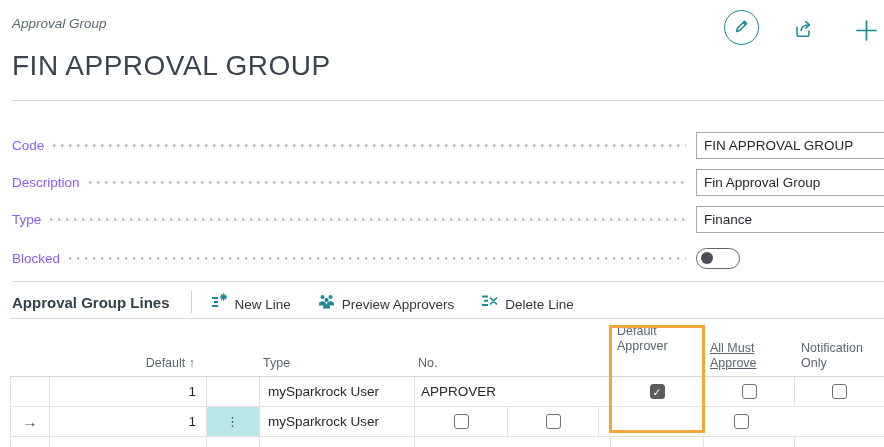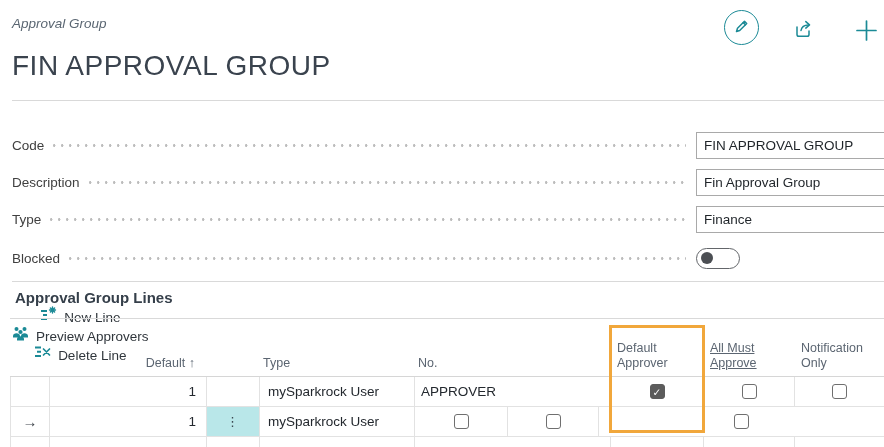--- a/index.html
+++ b/index.html
@@ -17,34 +17,34 @@
                  border:1.5px solid #1b8a96; border-radius:50%; background:#fff;
                  display:flex; align-items:center; justify-content:center; cursor:pointer; }
   .action-ico { position:absolute; cursor:pointer; }
   .divider { position:absolute; left:12px; right:0; height:1px; background:#d9d9d9; }
   svg .stk { stroke:#1b8a96; stroke-width:1.5; fill:none; stroke-linecap:round; stroke-linejoin:round; }
   svg .fil { fill:#1b8a96; }
 
   
   .field-row { position:absolute; left:12px; width:880px; height:28px;
                display:flex; align-items:center; }
-  .field-label { font-size:13.5px; color:#404040; white-space:nowrap; }
+  .field-label { font-size:13.5px; color:#8b5cf6; white-space:nowrap; }
   .leader { flex:1; height:3px; margin:0 10px 0 9px;
             background-image:radial-gradient(circle at 1.2px 1.5px, #bdbdbd 1.1px, transparent 1.5px);
             background-size:8px 3px; background-repeat:repeat-x; }
   .field-input { width:196px; height:27px; border:1px solid #a9a9a9; background:#fff;
                  font-family:inherit; font-size:13.5px; color:#1f2429; padding:0 7px; outline:none; }
   .toggle { position:relative; width:44px; height:21px; border:1.5px solid #63666a;
             border-radius:11px; background:#fff; margin-right:152px; cursor:pointer; flex:none; }
   .toggle .knob { position:absolute; left:4px; top:3px; width:12px; height:12px;
                   border-radius:50%; background:#4b4e53; }
 
   
   .section-bar { position:absolute; left:12px; top:289px; height:26px;
-                 display:flex; align-items:center;flex-direction:column; }
+                 display:flex; align-items:center; }
   .section-title { font-size:15px; font-weight:bold; color:#353f4a; }
   .vsep { width:1px; height:22px; background:#cfcfcf; margin:0 19px 0 21px; }
   .tb-btn { display:flex; align-items:flex-end; gap:7px; margin-right:27px;
             font-size:13.5px; color:#30363c; cursor:pointer; white-space:nowrap; }
 
   
   .th { position:absolute; font-size:12.5px; color:#5b6571; line-height:15px; }
   .grid { position:absolute; left:10px; top:376px; width:874px; border-top:1px solid #d6d6d6; }
   .row { display:flex; height:30px; border-bottom:1px solid #e2e2e2; }
   .cell { border-right:1px solid #e2e2e2; height:100%; font-size:13.5px; color:#23282e;
@@ -173,21 +173,21 @@
 </div>
 
 <div class="divider" style="top:318px; left:10px;"></div>
 
 <div class="th" style="left:50px; top:356px; width:145px; text-align:right;">
   <span>Default</span>
   <span>↑</span>
 </div>
 <div class="th" style="left:263px; top:356px;">Type</div>
 <div class="th" style="left:418px; top:356px;">No.</div>
-<div class="th" style="left:617px; top:341px; width:62px;">Default Approver</div>
+<div class="th" style="left:617px; top:324px; width:62px;">Default Approver</div>
 <div class="th" style="left:710px; top:341px; width:64px;text-decoration:underline;">All Must Approve</div>
 <div class="th" style="left:801px; top:341px; width:84px;">Notification Only</div>
 
 <div class="grid">
 
   <div class="row">
     <div class="cell c-ind"></div>
     <div class="cell c-seq">1</div>
     <div class="cell c-opt"></div>
     <div class="cell c-type">mySparkrock User</div>

